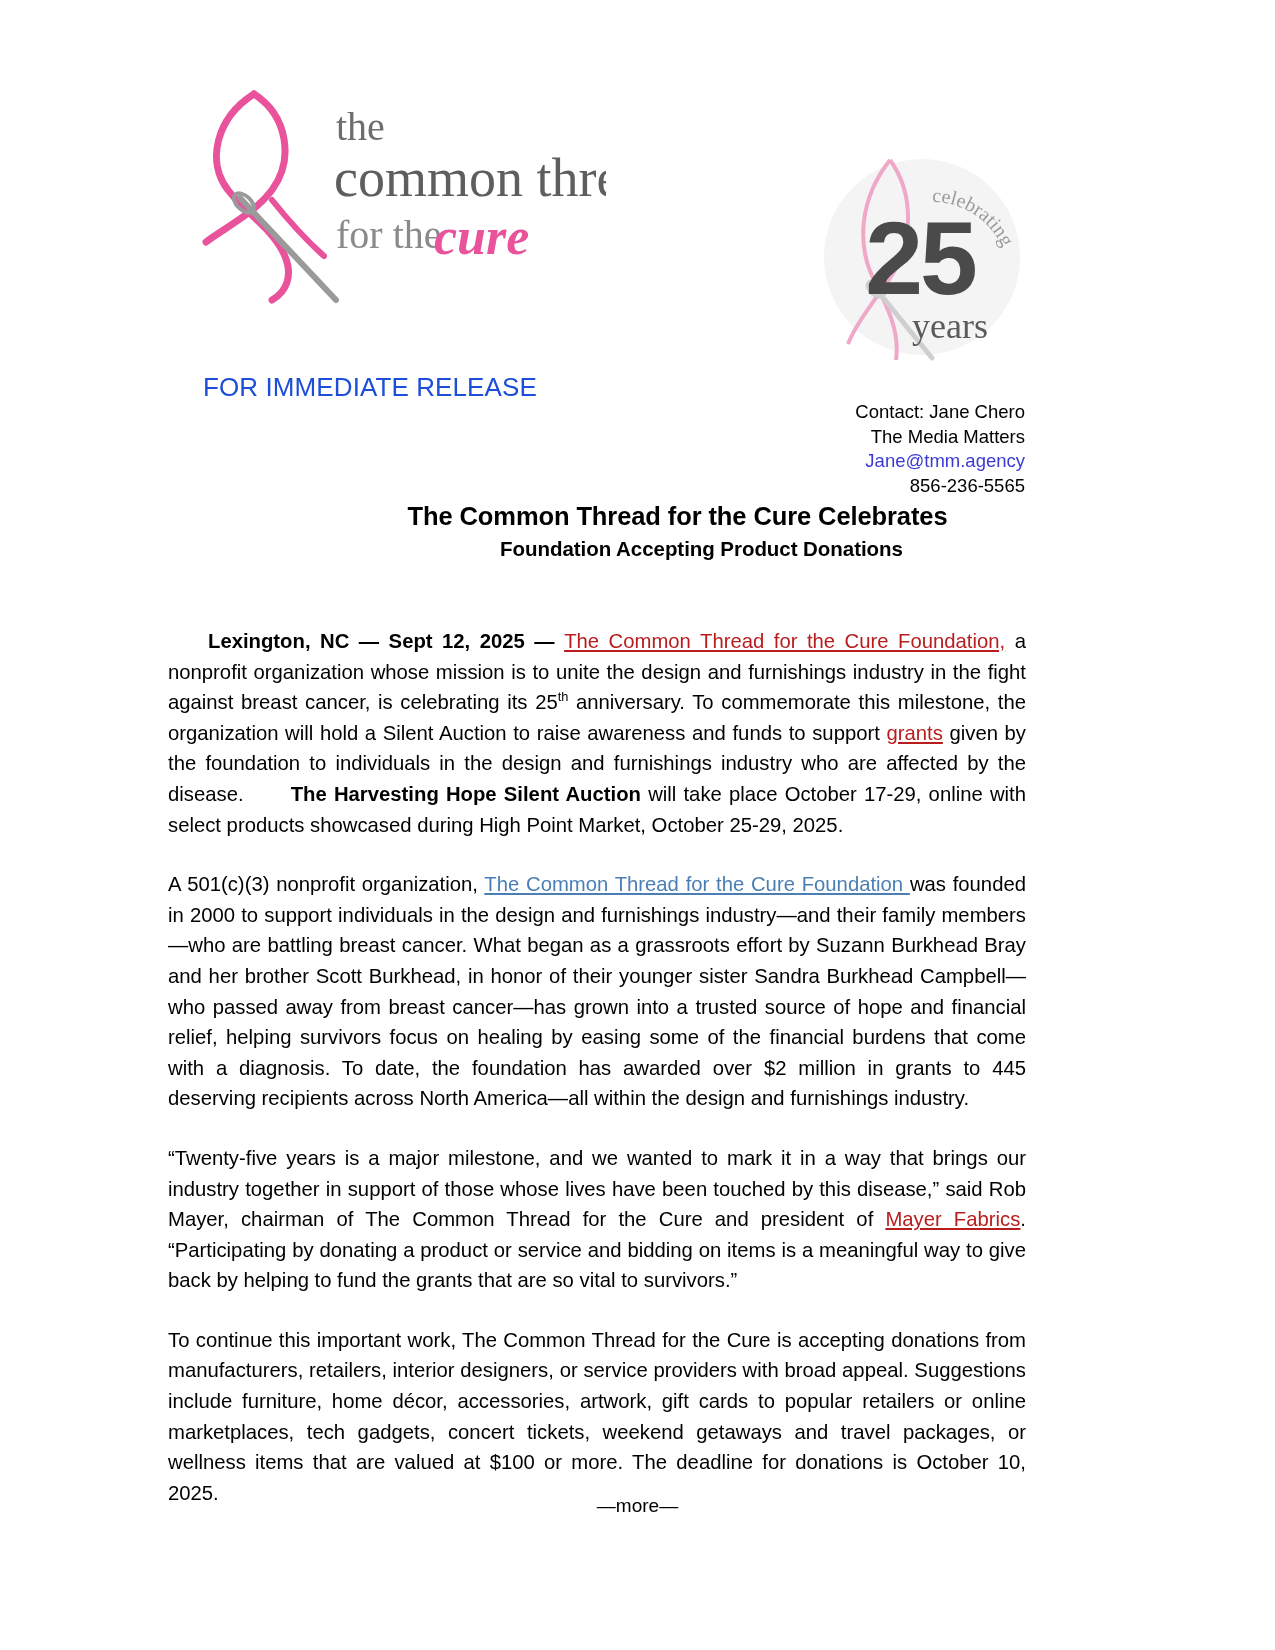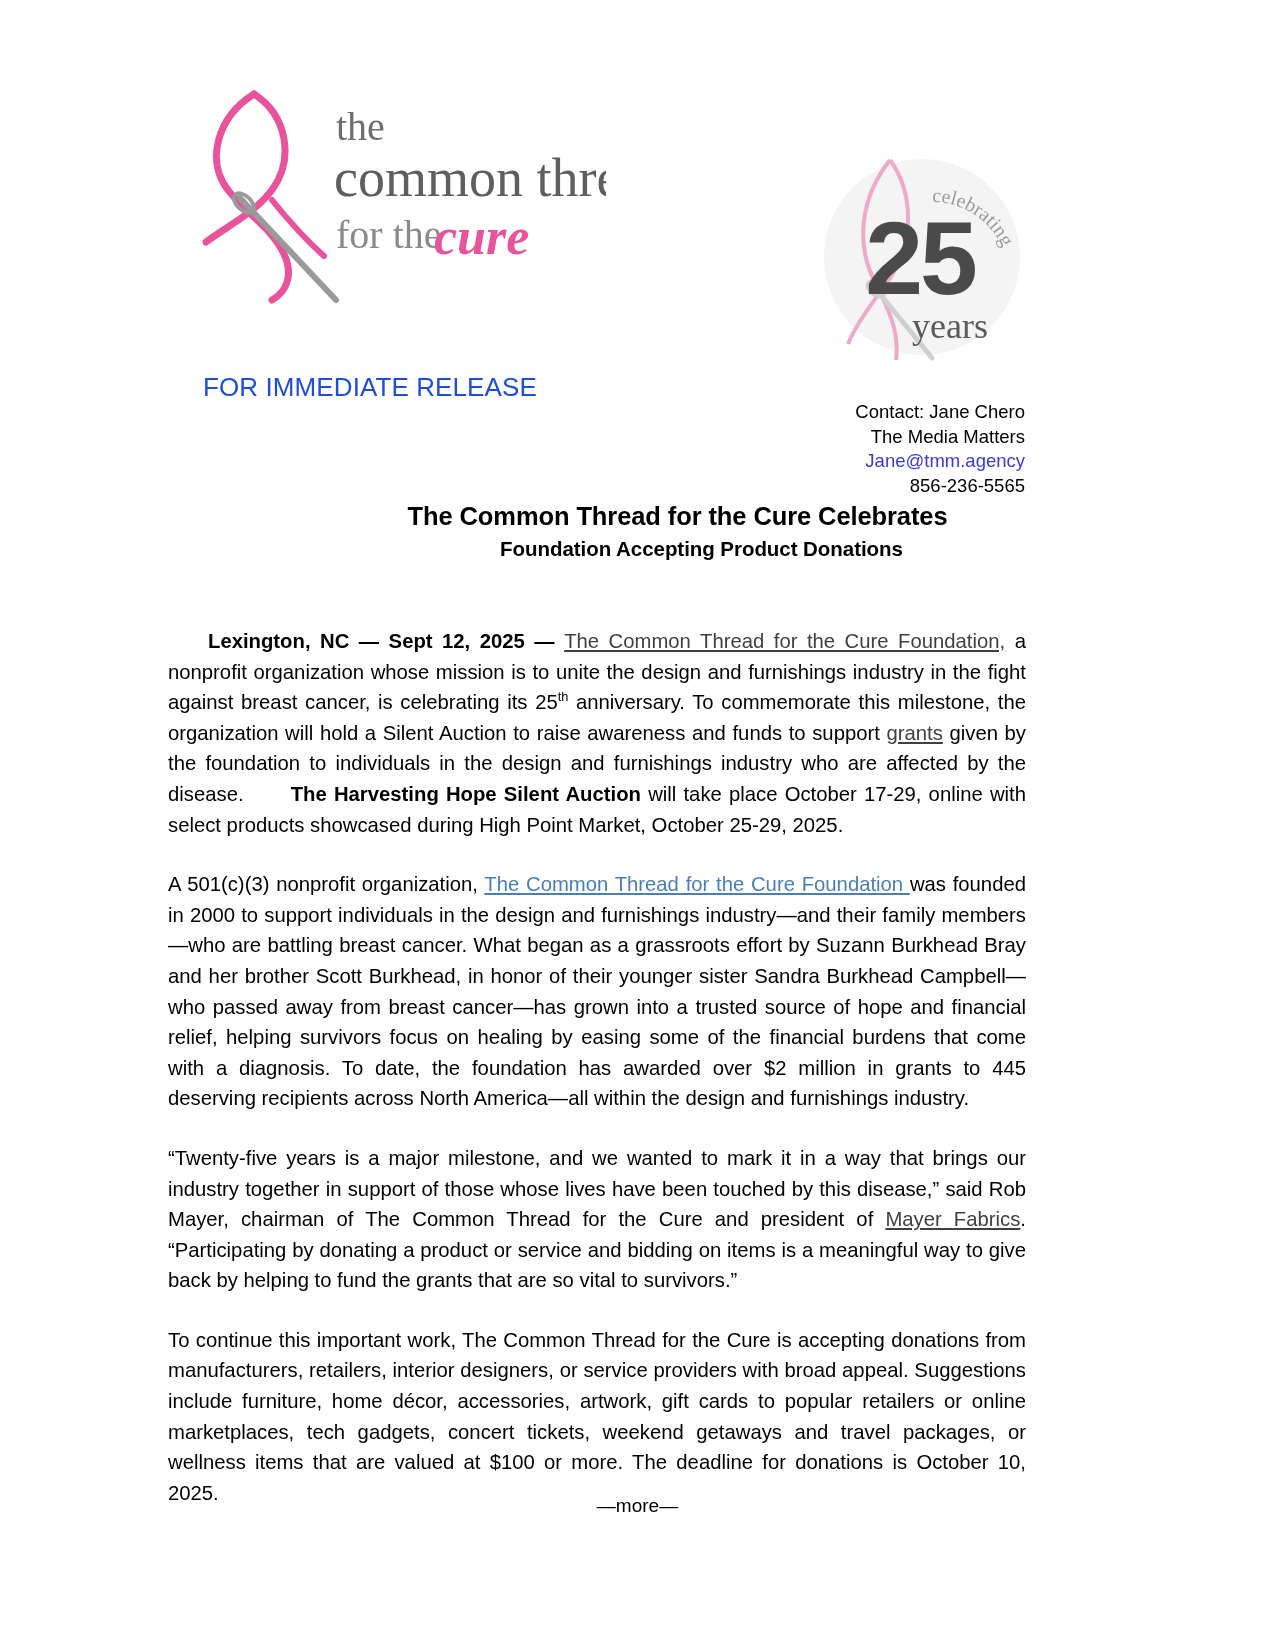--- a/index.html
+++ b/index.html
@@ -47,21 +47,21 @@
     margin:0 0 29px 0;
     font-size:20.3px;
     line-height:30.6px;
     text-align:justify;
     text-justify:inter-word;
     color:#000;
   }
   p.para.last { margin-bottom:0; }
   .b { font-weight:bold;margin-left:40px; }
   a.lnk {
-    color:#404040; text-decoration:underline; text-underline-offset:2px;
+    color:#b91c1c; text-decoration:underline; text-underline-offset:2px;
   }
   a.lnk2 { color:#4a7fb5; text-decoration:underline; text-underline-offset:2px; }
   sup { font-size:.63em; vertical-align:super; line-height:0; }
 
   .more {
     position:absolute; left:0; top:1495px; width:1275px;
     text-align:center; font-size:19px; color:#000;
   }
 </style>
 </head>

